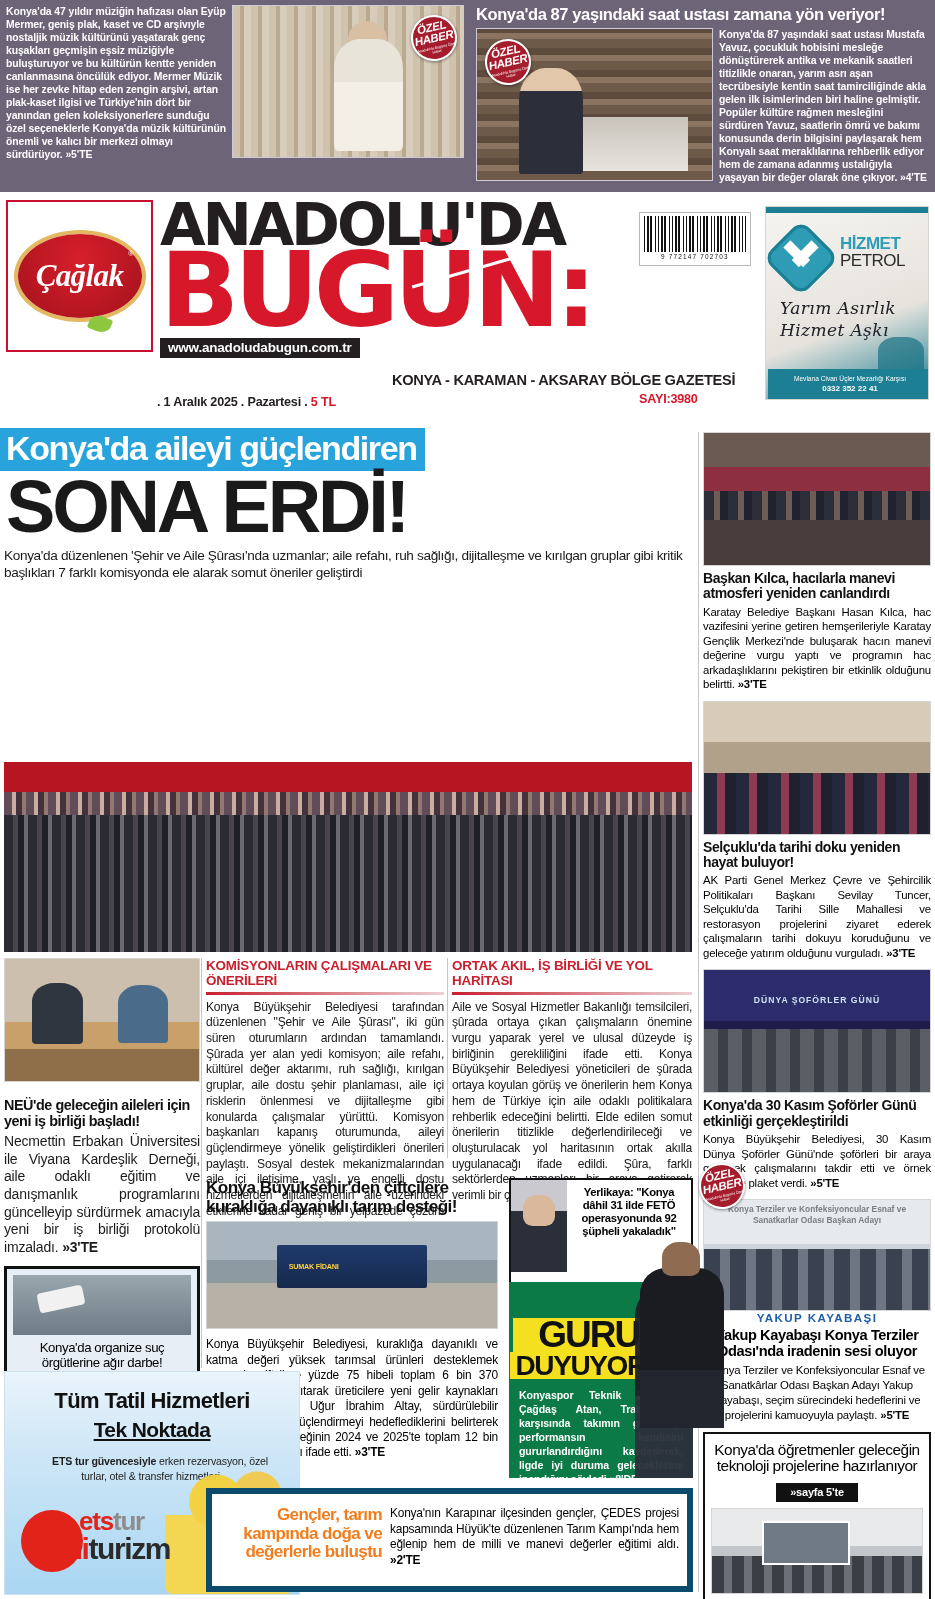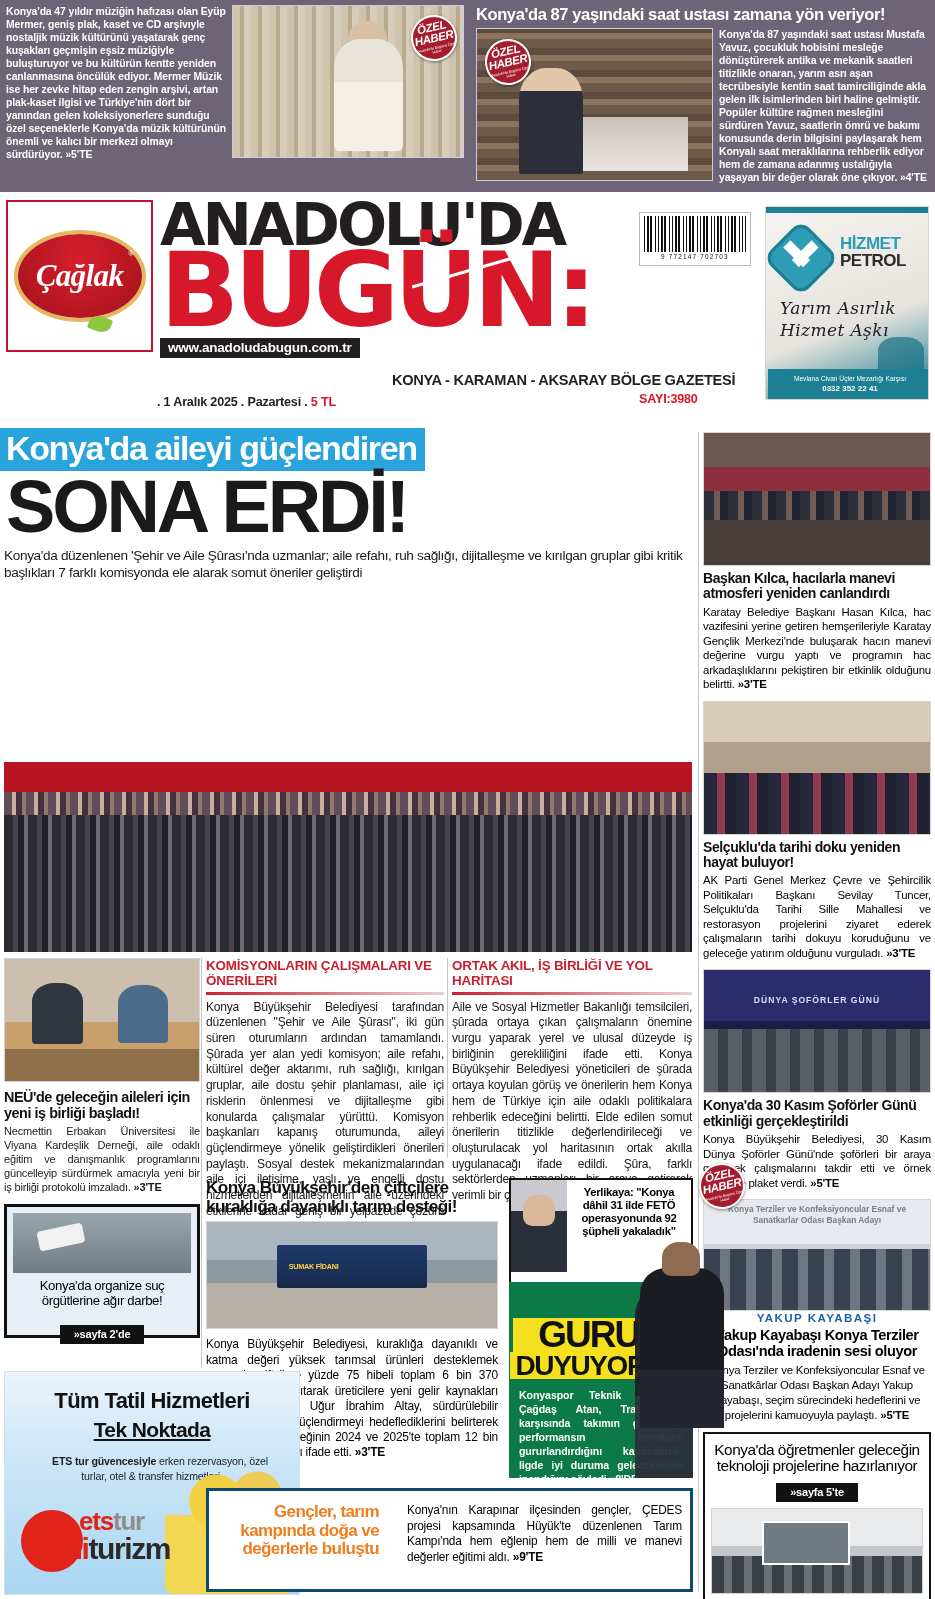--- a/index.html
+++ b/index.html
@@ -102,21 +102,21 @@
   .hz-top { height:6px; background:#1d7f93; }
   .hz-logo { position:absolute; left:8px; top:24px; width:54px; height:54px;
      background:#2e9cb4; border-radius:12px; transform:rotate(45deg);
      box-shadow:inset 0 0 0 3px #1d7f93; }
   .hz-logo:after { content:""; position:absolute; left:50%; top:13%; width:10px; height:28px;
      background:#fff; transform:translateX(-50%); }
   .hz-logo:before { content:""; position:absolute; top:50%; left:13%; width:28px; height:10px;
      background:#fff; transform:translateY(-50%); }
   .hz-name { position:absolute; left:74px; top:28px; line-height:1.02; }
   .hz-name .a { color:#2e9cb4; font-weight:bold; font-size:17px; letter-spacing:-0.5px; }
-  .hz-name .b { color:#2b2b2b; font-weight:bold; font-size:17px; letter-spacing:-0.5px; }
+  .hz-name .b { color:#2b2b2b; font-weight:normal; font-size:17px; letter-spacing:-0.5px; }
   .hz-script { position:absolute; left:14px; top:90px; width:140px;
      font-family:"DejaVu Serif",serif; font-style:italic; font-size:17px; color:#20202a;
      line-height:1.3; letter-spacing:0.4px; }
   .hz-foot { position:absolute; left:2px; bottom:0; width:164px; height:30px;
      background:#1d7f93; color:#fff; font-size:6.6px; text-align:center;
      padding-top:6px; line-height:1.35; }
   .hz-foot b { font-size:8px; }
   .hz-dome { position:absolute; right:4px; bottom:28px; width:46px; height:34px;
      background:#0f6b7e; border-radius:40% 40% 0 0; opacity:.65; }
 
@@ -148,22 +148,22 @@
   
   .col-l { position:absolute; left:4px; top:958px; width:196px; }
   .col-m1 { position:absolute; left:206px; top:958px; width:238px; }
   .col-m2 { position:absolute; left:452px; top:958px; width:240px; }
   .col-r { position:absolute; left:703px; top:432px; width:228px; }
   .vrule { position:absolute; top:958px; width:1px; background:#c7c7c7; }
 
   .photo-box { width:100%; border:1px solid #d4d4d4; overflow:hidden; position:relative; }
 
   h3.hl { font-weight:bold; letter-spacing:-0.45px; color:#111; }
-  .s-head-l { font-size:14.4px; line-height:1.08; margin:8px 0 4px; }
-  .s-body { font-size:11px; line-height:1.26; letter-spacing:-0.18px; color:#1b1b1b;
+  .s-head-l { font-size:14.4px; line-height:1.08; margin:16px 0 4px; }
+  .s-body { font-size:14px; line-height:1.26; letter-spacing:-0.18px; color:#1b1b1b;
      text-align:justify; }
   .cont { font-weight:bold; }
 
   .redhead { color:#c8202e; font-weight:bold; font-size:13.4px; line-height:1.12;
      letter-spacing:-0.2px; text-transform:uppercase; }
   .redrule { height:2.5px; background:linear-gradient(90deg,#c8202e,#eccfd2);
      margin:4px 0 5px; width:100%; }
   .mbody { font-size:12.1px; line-height:1.3; letter-spacing:-0.25px; text-align:justify;
      color:#1a1a1a; }
 
@@ -247,21 +247,21 @@
   .gurur .g2 { margin:0 1px; background:#f4e01e; color:#111; font-weight:bold;
      font-size:28px; line-height:0.98; letter-spacing:-1.4px; text-align:center; }
   .gurur p { color:#fff; font-weight:bold; font-size:10.6px; line-height:1.32;
      letter-spacing:-0.1px; text-align:justify; padding:10px 10px 0 10px; }
   .gurur-man { position:absolute; right:-16px; top:0; width:74px; height:196px;
      background:linear-gradient(180deg,#1d1f26 0 58%,#2b2f3a 58% 100%); opacity:.95;
      border-radius:34px 0 0 0; }
 
   
   .orange { position:absolute; left:206px; top:1488px; width:487px; height:104px;
-     border:3px solid #0c4a6e; background:#fff; display:flex;gap:20px; }
+     border:6px solid #0c4a6e; background:#fff; display:flex; }
   .or-h { width:178px; color:#f07d1e; font-weight:bold; font-size:17px; line-height:1.1;
      letter-spacing:-0.6px; text-align:right; padding:12px 8px 0 6px; }
   .or-b { flex:1; font-size:11.9px; line-height:1.32; letter-spacing:-0.2px; padding:12px 8px 0 0;
      text-align:justify; }
 
   
   .rc { margin-bottom:9px; }
   .rc .rphoto { width:228px; border:1px solid #d6d6d6; position:relative; overflow:hidden; }
   .r1 { height:134px; background:linear-gradient(180deg,#6b5a52 0 26%,#8d2f3f 26% 62%,#4a3e3c 62% 100%); }
   .r1:after { content:""; position:absolute; left:0; right:0; top:44%; height:22%;
@@ -476,21 +476,21 @@
     <div class="g1">GURUR</div>
     <div class="g2">DUYUYORUM</div>
     <p><span>Konyaspor Teknik Direktörü Çağdaş Atan, Trabzonspor karşısında takımın gösterdiği performansın kendisini gururlandırdığını kaydederek, ligde iyi duruma geleceklerine inandığını söyledi </span><span>»8'DE</span></p>
   </div>
 
   <div class="dark-man"></div>
 
   <div class="orange">
     <div class="or-h">Gençler, tarım kampında doğa ve değerlerle buluştu</div>
     <div class="or-b">
-      <span>Konya'nın Karapınar ilçesinden gençler, ÇEDES projesi kapsamında Hüyük'te düzenlenen Tarım Kampı'nda hem eğlenip hem de milli ve manevi değerler eğitimi aldı. </span><span class="cont">»9'TE</span>
+      <span>Konya'nın Karapınar ilçesinden gençler, ÇEDES projesi kapsamında Hüyük'te düzenlenen Tarım Kampı'nda hem eğlenip hem de milli ve manevi değerler eğitimi aldı. </span><span class="cont">»2'TE</span>
     </div>
   </div>
 
   <div class="col-r">
 
     <div class="rc">
       <div class="rphoto r1"></div>
       <div class="r-head">Başkan Kılca, hacılarla manevi atmosferi yeniden canlandırdı</div>
       <div class="r-body">
         <span>Karatay Belediye Başkanı Hasan Kılca, hac vazifesini yerine getiren hemşerileriyle Karatay Gençlik Merkezi'nde buluşarak hacın manevi değerine vurgu yaptı ve programın hac arkadaşlıklarını pekiştiren bir etkinlik olduğunu belirtti. </span><span class="cont">»3'TE</span>

